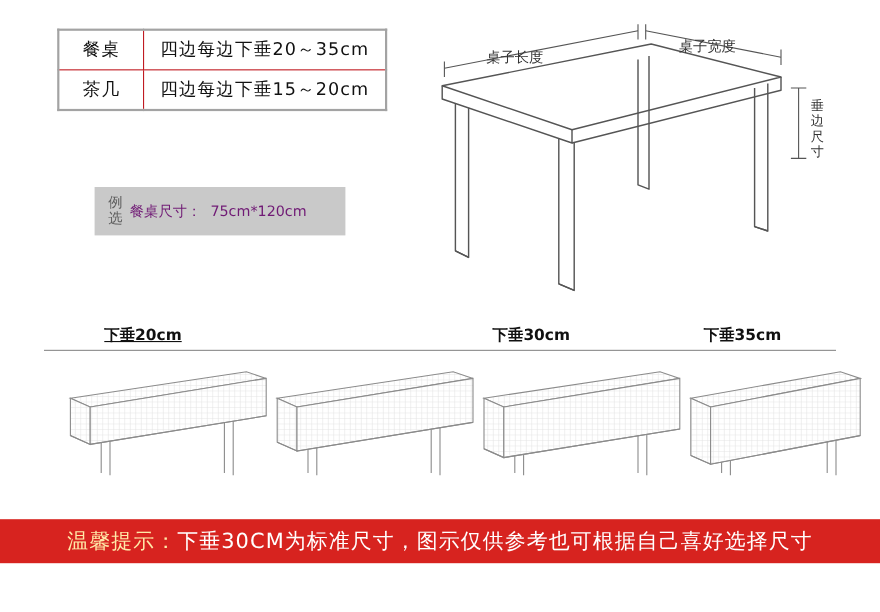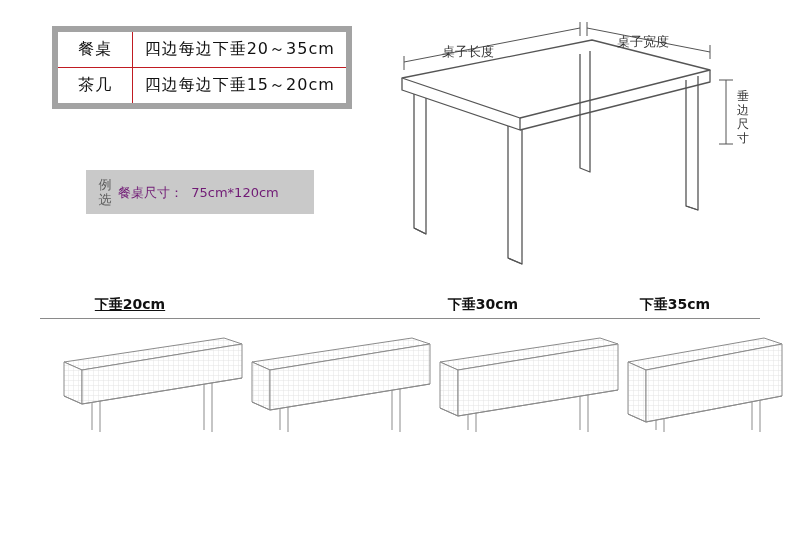--- a/index.html
+++ b/index.html
@@ -9,21 +9,21 @@
     font-family:"Liberation Sans","DejaVu Sans",sans-serif;
     color:#222;
     position:relative;
     overflow:hidden;
   }
   .stage{position:absolute;left:0;top:0;width:800px;height:556px;}
 
   
   .size-table{
     position:absolute;left:52px;top:26px;width:300px;
-    border:6px solid #a3a3a3;
+    border:2px solid #a3a3a3;
     border-collapse:collapse;
     background:#fff;
   }
   .size-table td{
     border:1px solid #c01b22;
     font-size:16px;
     color:#111;
     padding:7px 4px;
     text-align:center;
     letter-spacing:1px;
@@ -222,14 +222,17 @@
         <line x1="724" y1="30" x2="724" y2="100"></line>
         <line x1="732" y1="32" x2="732" y2="102"></line>
         <polygon points="600,32 736,8 754,14 618,40" fill="url(#clothfill)"></polygon>
         <polygon points="600,32 618,40 618,92 600,84" fill="url(#clothfill)"></polygon>
         <polygon points="618,40 754,14 754,66 618,92" fill="url(#clothfill)"></polygon>
         <polyline points="600,84 618,92 754,66"></polyline>
       </g>
     </svg>
   </div>
 
+  <div class="footer">
+    <div class="txt"><span class="hl">温馨提示：</span><span>下垂30CM为标准尺寸，图示仅供参考也可根据自己喜好选择尺寸</span></div>
+  </div>
 
 </div>
 
 </body></html>

